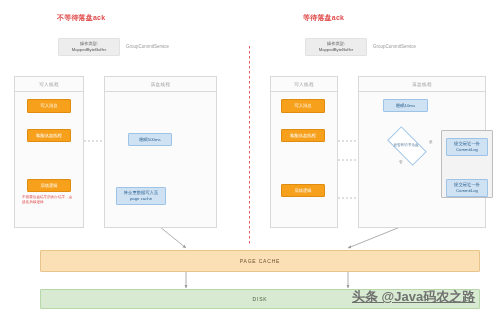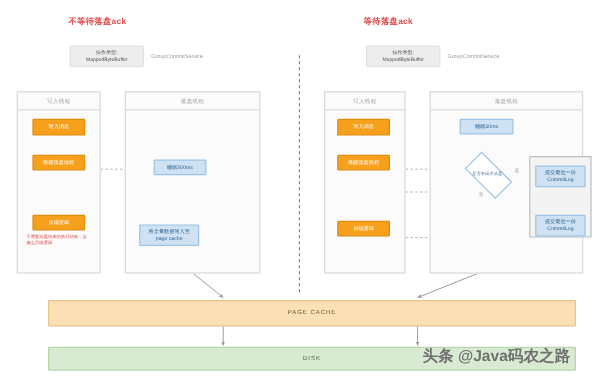--- a/index.html
+++ b/index.html
@@ -74,21 +74,21 @@
   .bar{
     display:flex;align-items:center;justify-content:center;
     font-size:5px;letter-spacing:.8px;border-radius:1px;
   }
   .bar.cache{background:#fbe0b5;border:1px solid #e8c48b;color:#6b5330;}
   .bar.disk{background:#d9ead3;border:1px solid #b6d7a8;color:#4a6340;}
 
   
   .watermark{
     color:#5d5d5d;font-size:13px;font-weight:bold;
-    white-space:nowrap;opacity:.85;
+    white-space:nowrap;opacity:.85;text-decoration:underline;
   }
 
   svg.lines{position:absolute;left:0;top:0;width:499px;height:316px;pointer-events:none;}
 </style>
 </head>
 <body>
 
 <div class="canvas">
 
   <svg class="lines" viewBox="0 0 499 316">

